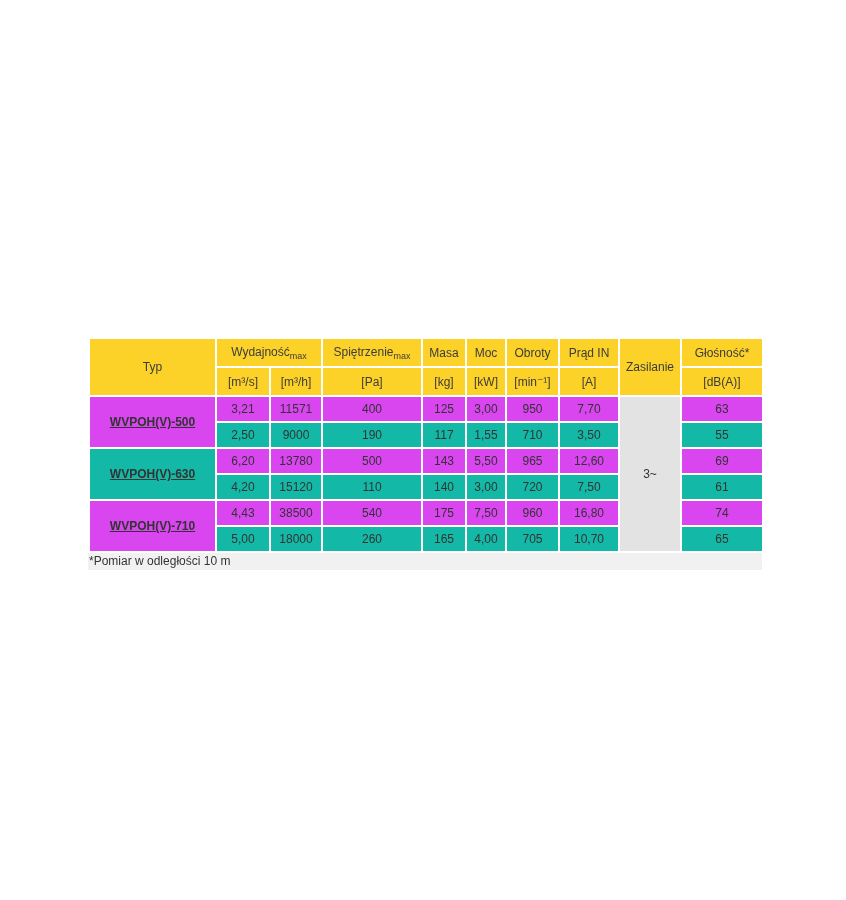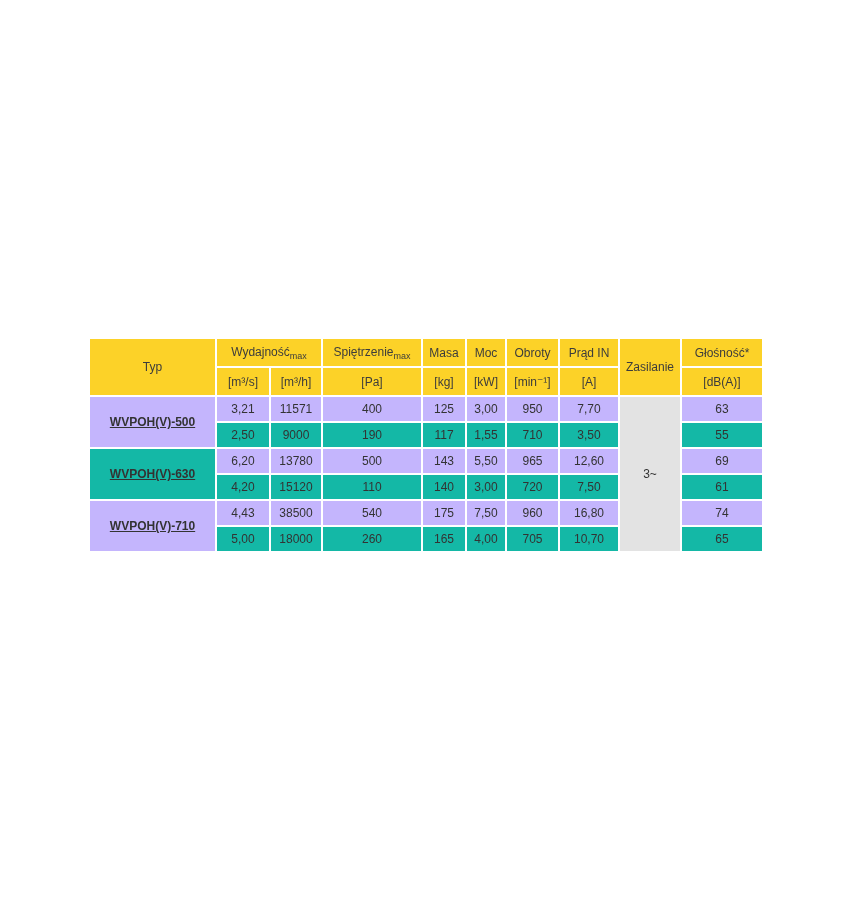--- a/index.html
+++ b/index.html
@@ -15,21 +15,21 @@
     overflow: hidden; white-space: nowrap;
   }
   .spec thead th {
     background: #fcd228; font-weight: normal; font-size: 12px; color: #3c3c3c;
     height: 29px;
     margin-left: 14px;
   }
   .spec td { font-size: 12px; color: #333333; height: 26px; }
   .sub { font-size: 9px; vertical-align: -3px; }
   td.model { font-weight: bold; color: #333333; text-decoration: underline; }
-  .bg-light { background: #c4b5fd; }
+  .bg-light { background: #d946ef; }
   .bg-dark  { background: #14b8a6; }
   td.zas { background: #e3e3e3; }
   .footnote {
     background: #f1f1f1; height: 17px; line-height: 17px;
     font-size: 12px; color: #333333; text-align: left; padding-left: 1px;
   }
 </style>
 </head>
 <body>
 
@@ -130,13 +130,14 @@
         <td class="bg-dark">18000</td>
         <td class="bg-dark">260</td>
         <td class="bg-dark">165</td>
         <td class="bg-dark">4,00</td>
         <td class="bg-dark">705</td>
         <td class="bg-dark">10,70</td>
         <td class="bg-dark">65</td>
       </tr>
     </tbody>
   </table>
+  <div class="footnote">*Pomiar w odległości 10 m</div>
 </div>
 
 </body></html>

